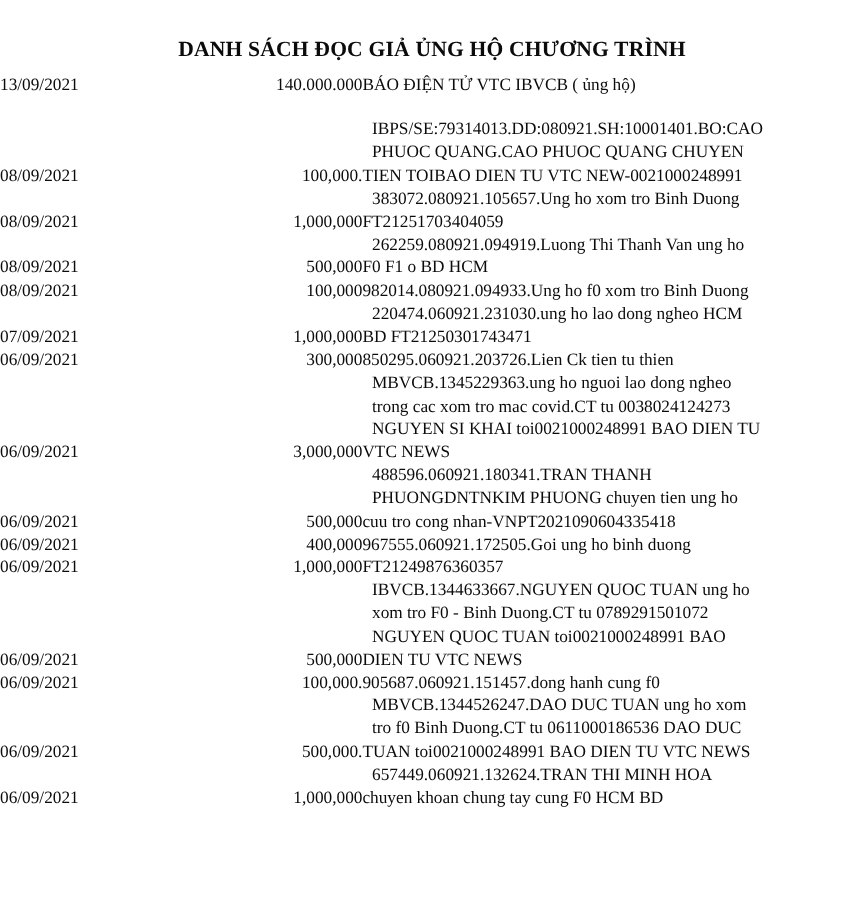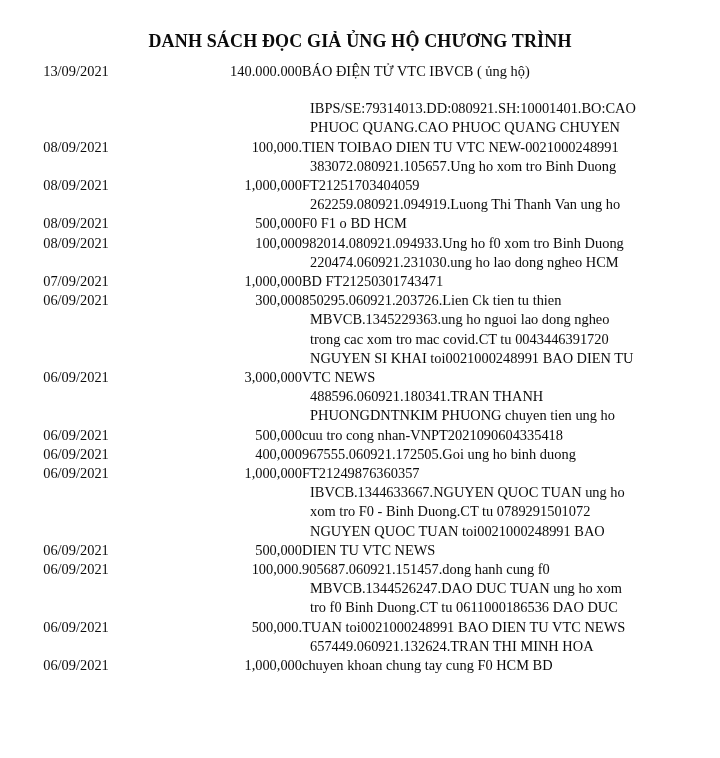--- a/index.html
+++ b/index.html
@@ -50,21 +50,21 @@
     padding: 0;
     vertical-align: top;
     border: 0;
     white-space: pre-wrap;
   }
   .col-date   { width: 152px; }
   .col-amount { width: 150px; }
   .col-desc   { width: 418px; }
 
   .c-date {
-    text-align: center;
+    text-align: left;
     padding-right: 2px;
     white-space: nowrap;
   }
   .c-amount {
     text-align: right;
     padding-right: 2px;
     white-space: nowrap;
   }
   .c-desc {
     text-align: left;
@@ -156,21 +156,21 @@
         </tr>
         <tr>
           <td class="c-date">06/09/2021</td>
           <td class="c-amount">300,000</td>
           <td class="c-desc">850295.060921.203726.Lien Ck tien tu thien</td>
         </tr>
         <tr>
           <td class="c-date"></td>
           <td class="c-amount"></td>
           <td class="c-desc indent">MBVCB.1345229363.ung ho nguoi lao dong ngheo
-trong cac xom tro mac covid.CT tu 0043446391720
+trong cac xom tro mac covid.CT tu 0038024124273
 NGUYEN SI KHAI toi0021000248991 BAO DIEN TU</td>
         </tr>
         <tr>
           <td class="c-date">06/09/2021</td>
           <td class="c-amount">3,000,000</td>
           <td class="c-desc">VTC NEWS</td>
         </tr>
         <tr>
           <td class="c-date"></td>
           <td class="c-amount"></td>

